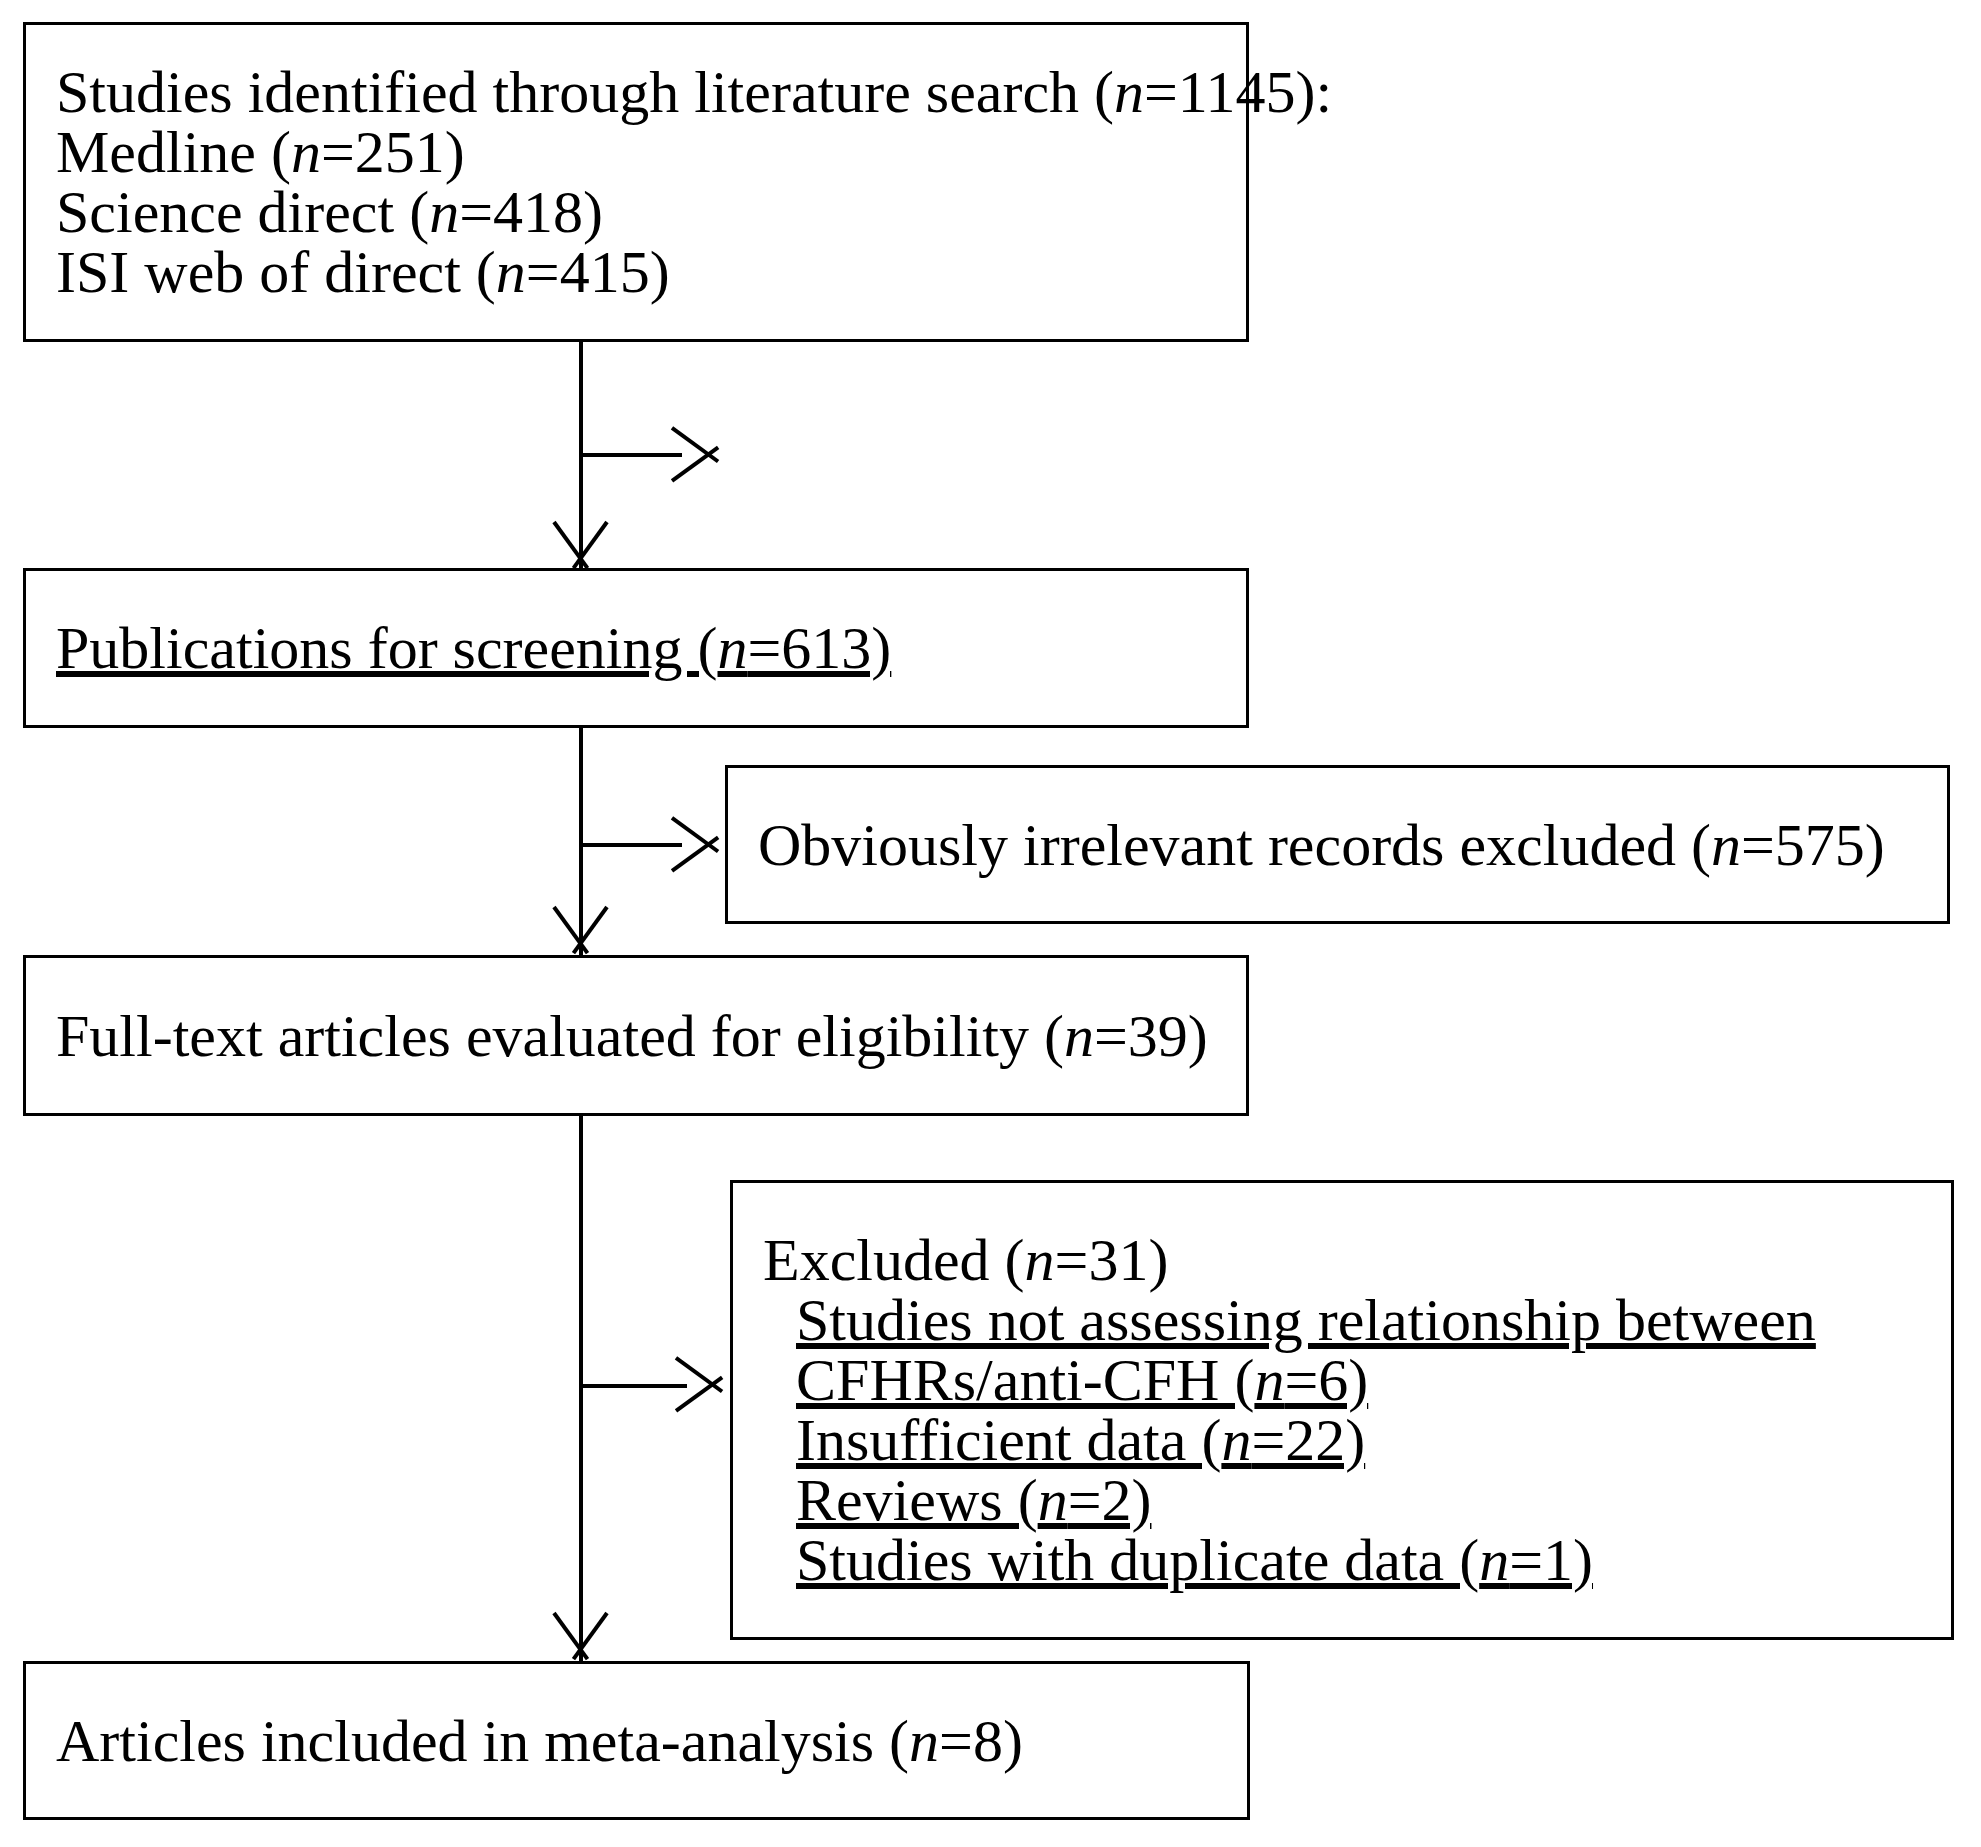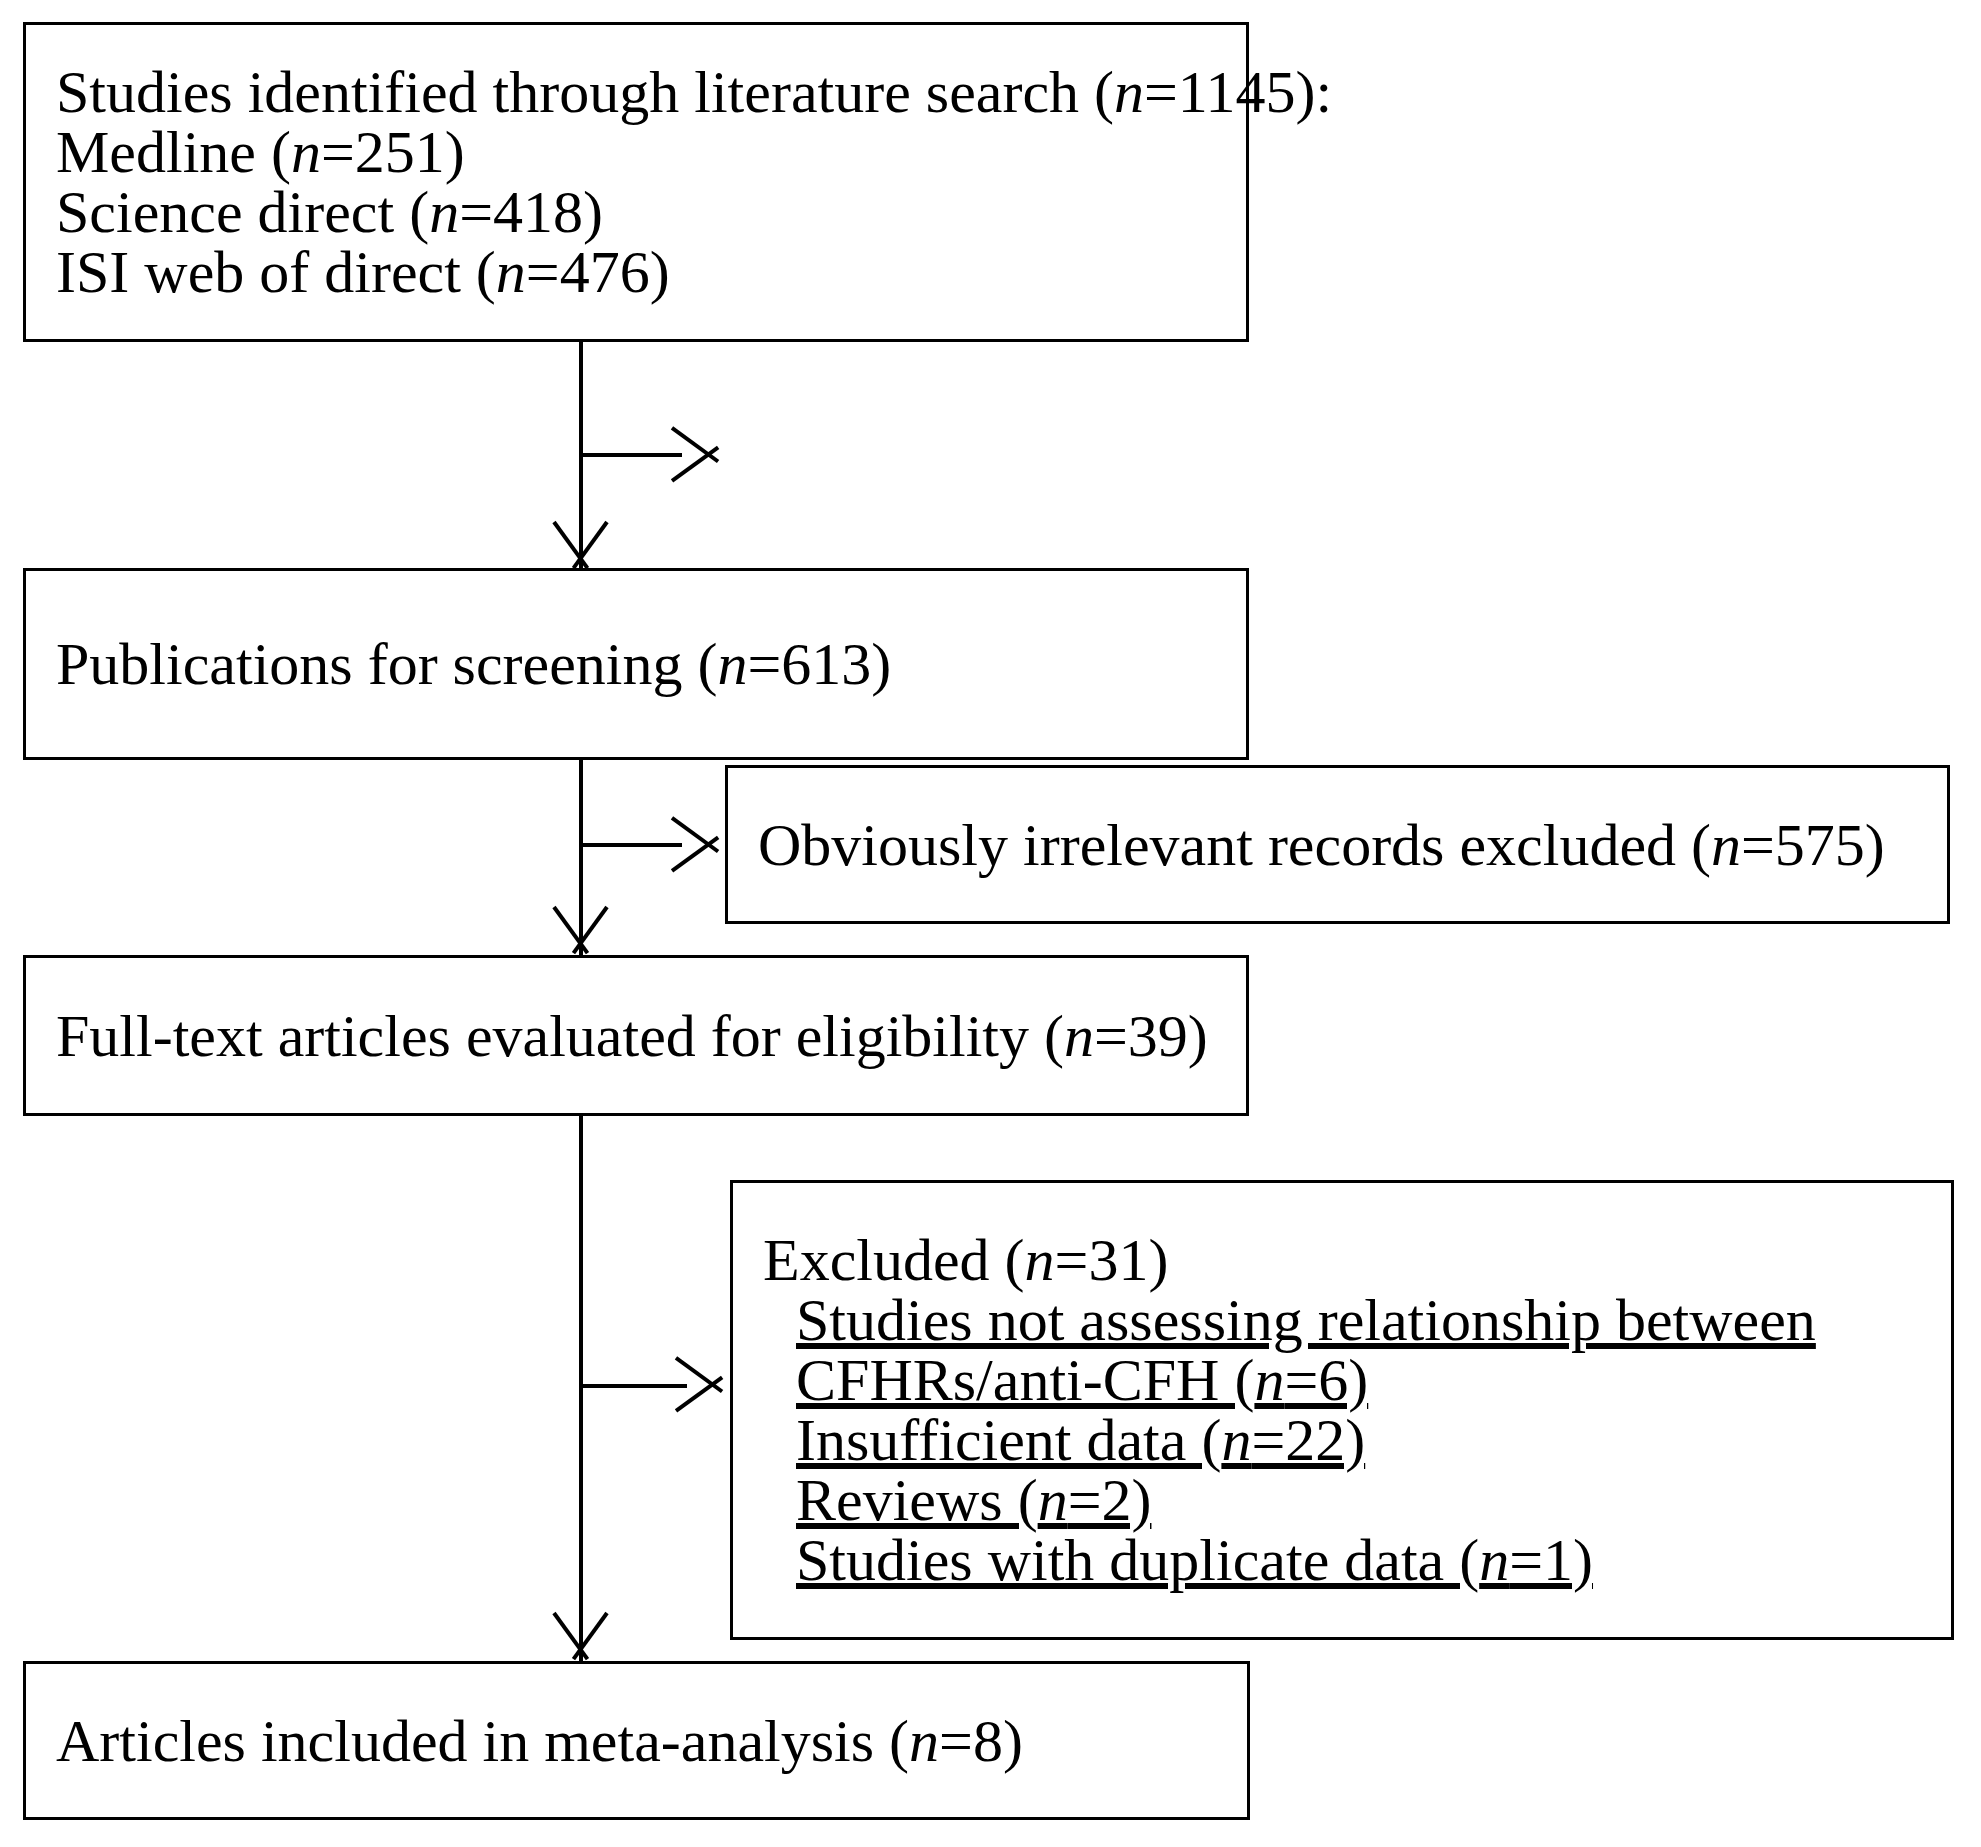--- a/index.html
+++ b/index.html
@@ -108,27 +108,27 @@
       <div class="line">
         <span>Studies identified through literature search (</span><i class="n">n</i><span>=1145):</span>
       </div>
       <div class="line">
         <span>Medline (</span><i class="n">n</i><span>=251)</span>
       </div>
       <div class="line">
         <span>Science direct (</span><i class="n">n</i><span>=418)</span>
       </div>
       <div class="line">
-        <span>ISI web of direct (</span><i class="n">n</i><span>=476)</span>
+        <span>ISI web of direct (</span><i class="n">n</i><span>=415)</span>
       </div>
     </div>
   </div>
 
 
-  <div class="box" style="left:23px; top:568px; width:1226px; height:192px;">
+  <div class="box" style="left:23px; top:568px; width:1226px; height:160px;text-decoration:underline;">
     <div class="inner">
       <div class="line">
         <span>Publications for screening (</span><i class="n">n</i><span>=613)</span>
       </div>
     </div>
   </div>
 
   <div class="box" style="left:725px; top:765px; width:1225px; height:159px;">
     <div class="inner">
       <div class="line">

